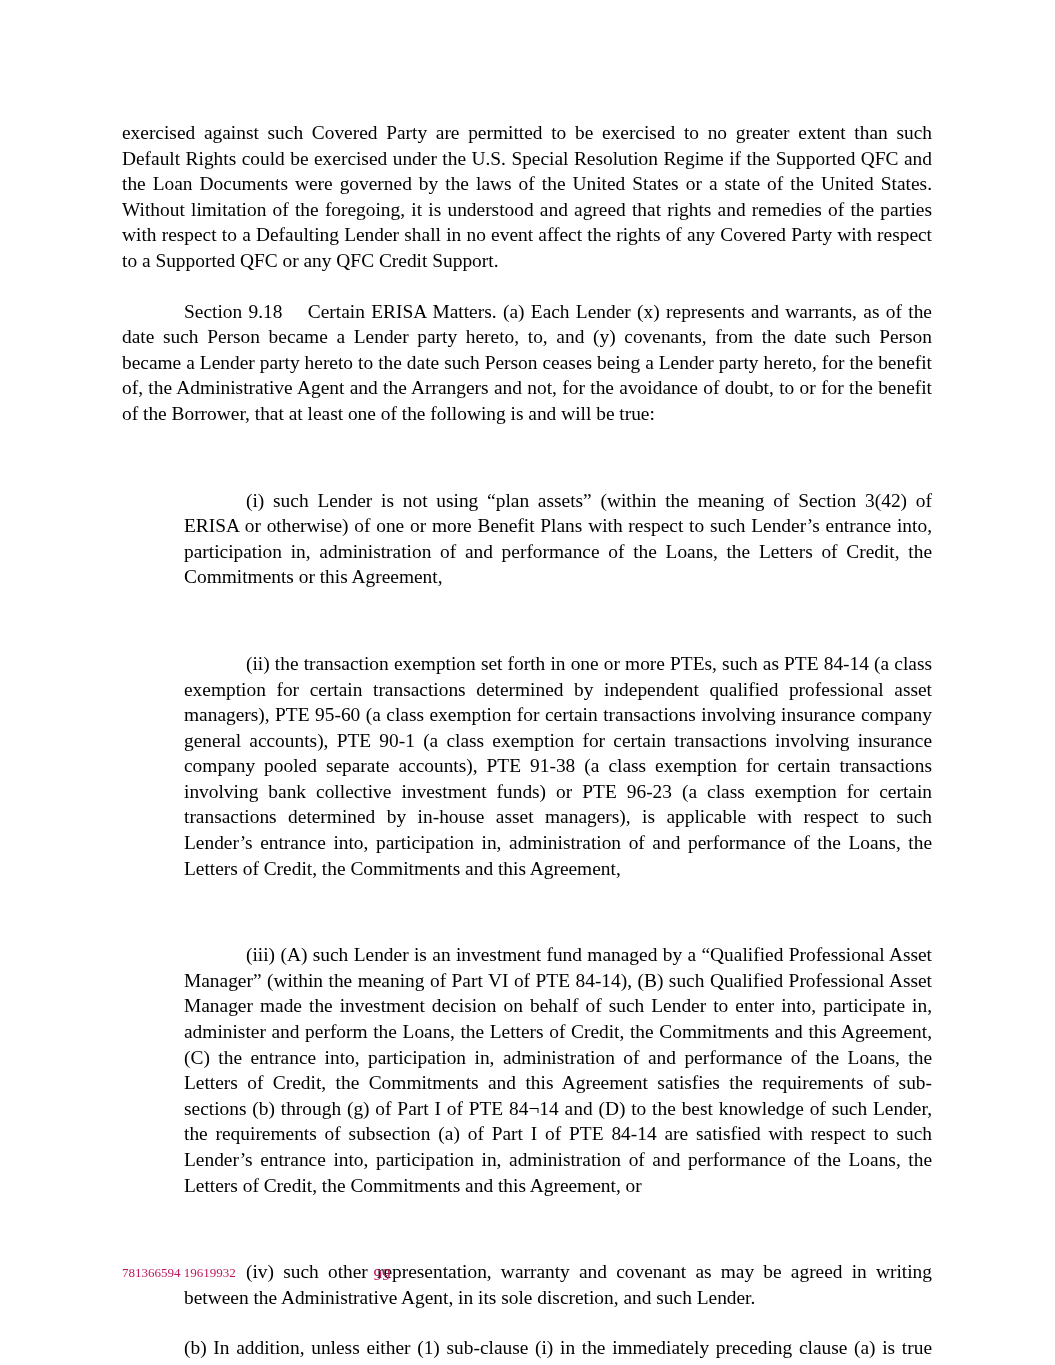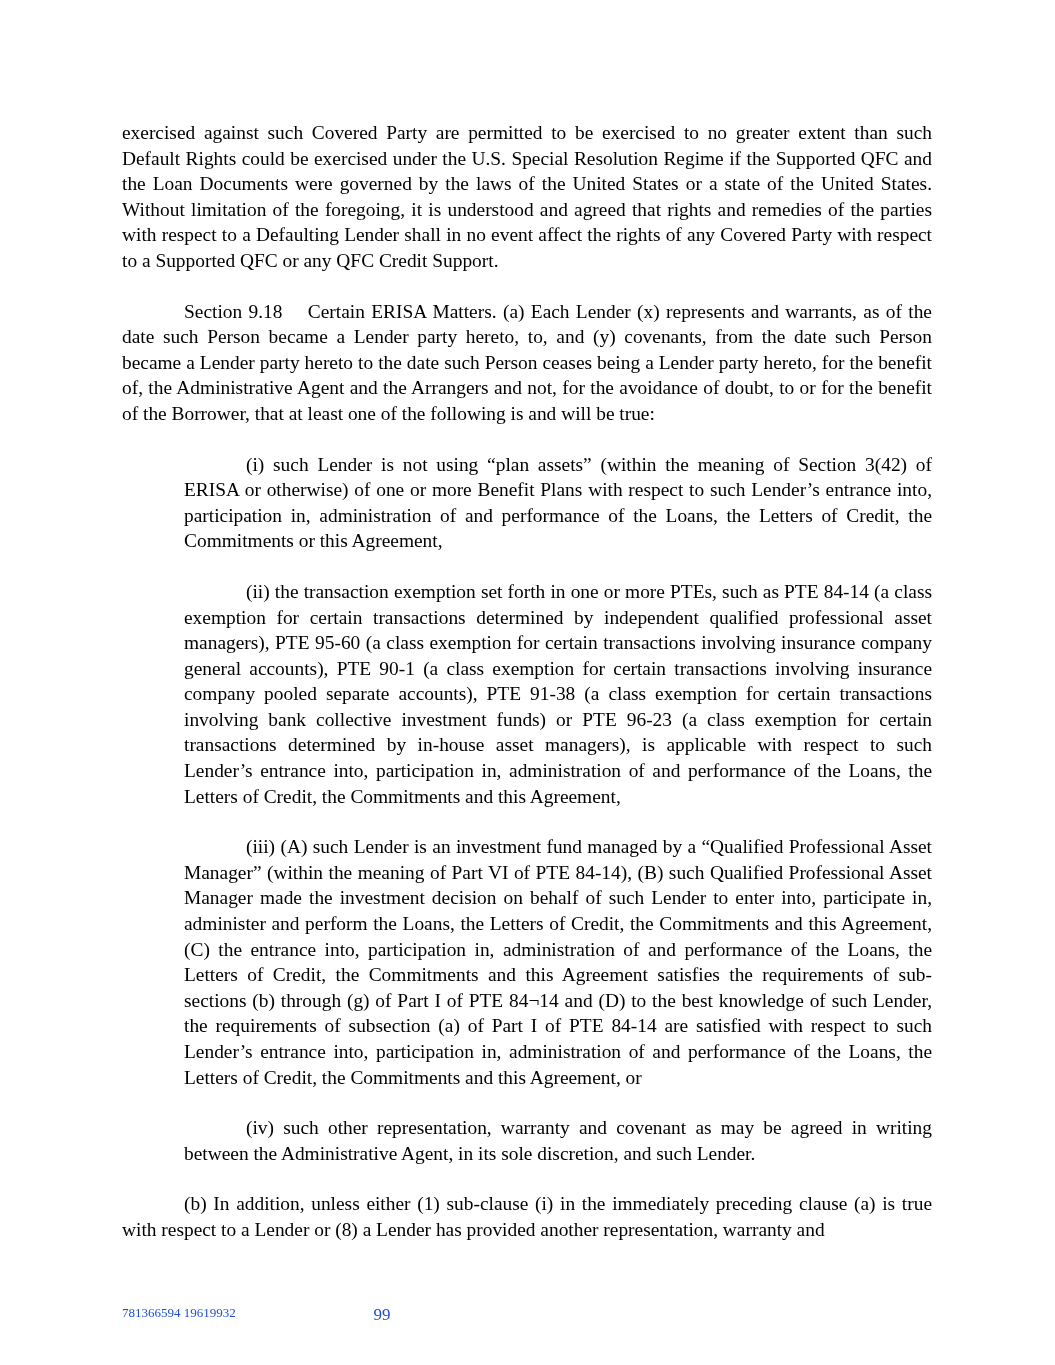--- a/index.html
+++ b/index.html
@@ -25,40 +25,41 @@
   p {
     margin: 0;
     font-size: 19.4px;
     line-height: 25.6px;
     text-align: justify;
     text-justify: inter-word;
     color: #000;
   }
   .para-indent-block {
     margin-left: 62px;
+    margin-top: 36px;
   }
   .first-line-indent {
     text-indent: 62px;
   }
   .gap {
     height: 25px;
   }
   .sec-label {
     
   }
   .sec-title {
   }
   .footer {
     position: absolute;
     left: 122px;
-    top: 1305px;
+    top: 1265px;
     width: 810px;
     font-family: "Liberation Serif", "DejaVu Serif", serif;
     font-size: 13px;
-    color: #1d4ed8;
+    color: #be185d;
   }
   .footer-inner {
     position: relative;
     height: 18px;
   }
   .footer-left {
     position: absolute;
     left: 0;
     top: 0;
   }

